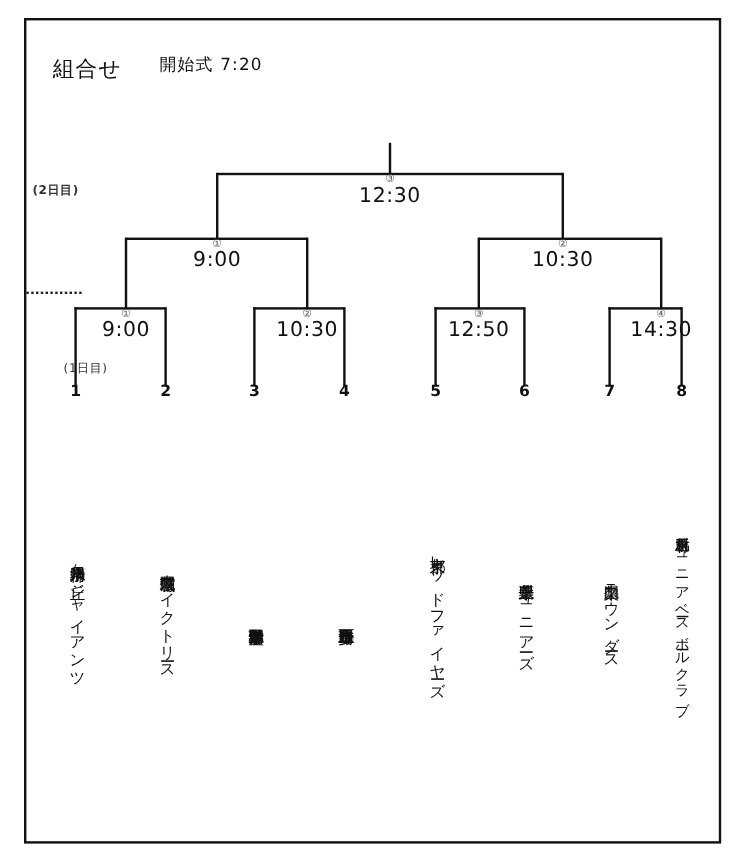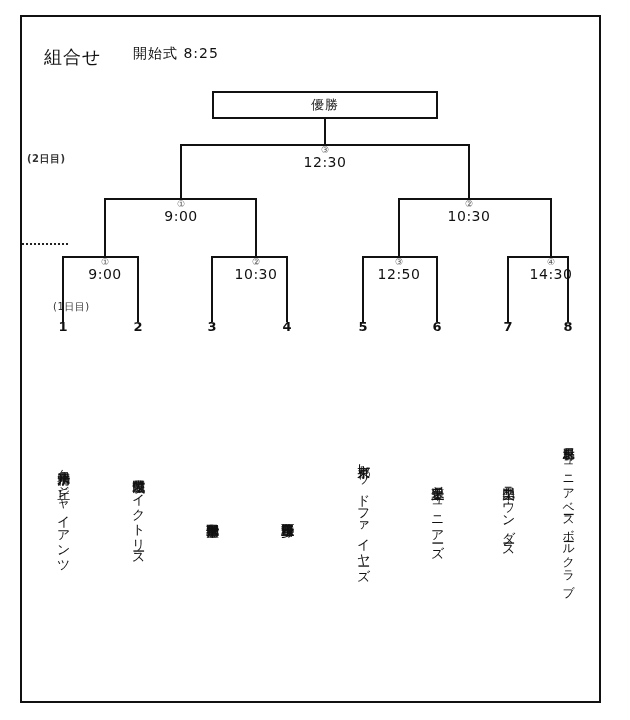--- a/index.html
+++ b/index.html
@@ -104,21 +104,21 @@
     margin-left: -35px;
     line-height: 1.05;
   }
   .match .num {
     display: block;
     font-size: 9px;
     color: #555555;
   }
   .match .time {
     display: block;
-    font-size: 14px;
+    font-size: 17px;
     color: #111111;
     letter-spacing: 0.5px;
   }
 
   
   .team {
     position: absolute;
     width: 34px;
     margin-left: -17px;
     text-align: center;
@@ -148,29 +148,26 @@
   }
 </style>
 </head>
 <body>
 
 <div id="page">
 
   <div class="frame"></div>
 
   <div class="header-title">組合せ</div>
-  <div class="header-ceremony">開始式 8:25</div>
+  <div class="header-ceremony">開始式 7:20</div>
 
   <div class="day-label day-2">(2日目)</div>
   <div class="day-divider"></div>
   <div class="day-label day-1">(1日目)</div>
 
-  <div class="champion-box">
-    <span>優勝</span>
-  </div>
 
   <div class="vline" style="left:324px; top:119px; height:26px;"></div>
   <div class="hline" style="left:181px; top:144px; width:288px;"></div>
   <div class="match" style="left:325px; top:146px;">
     <span class="num">③</span>
     <span class="time">12:30</span>
   </div>
 
   <div class="vline" style="left:180px; top:144px; height:55px;"></div>
   <div class="vline" style="left:468px; top:144px; height:55px;"></div>

